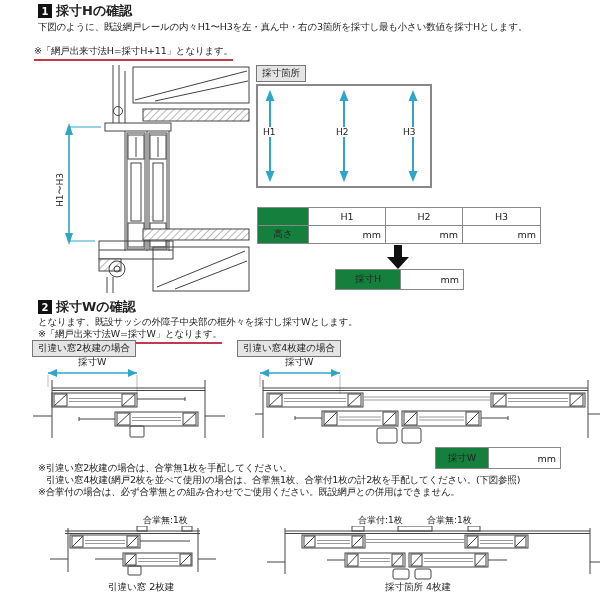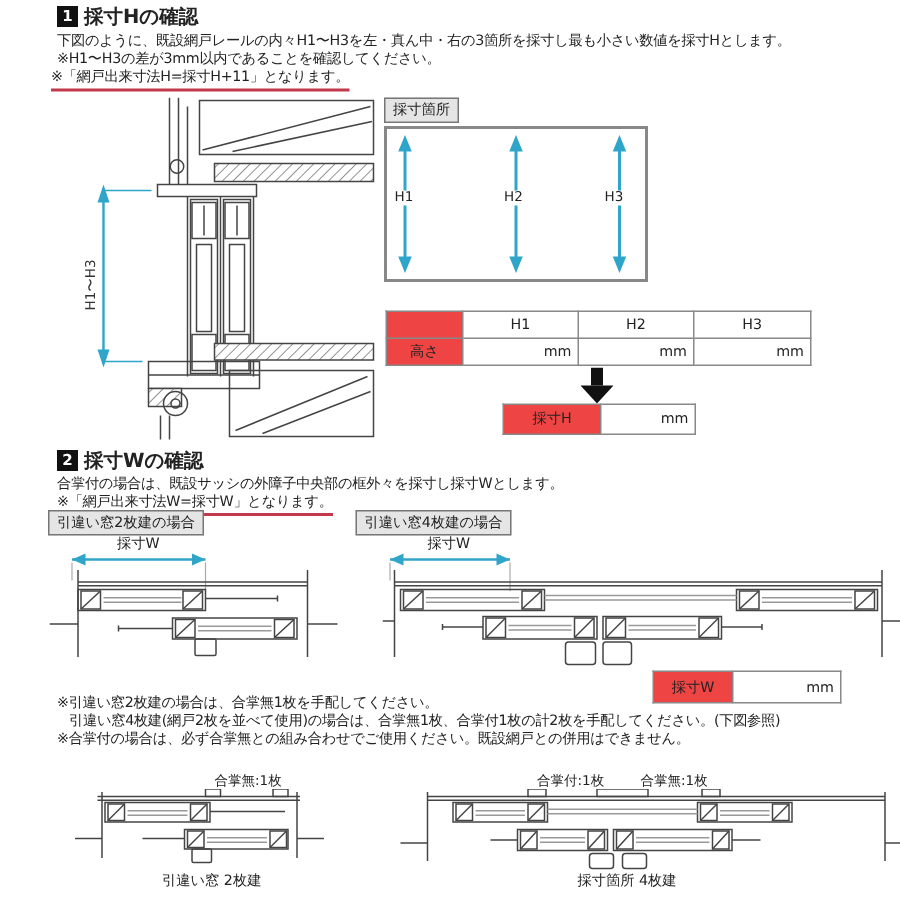--- a/index.html
+++ b/index.html
@@ -8,41 +8,40 @@
   .abs{position:absolute;}
   .sec-head{display:flex;align-items:center;gap:4px;font-weight:bold;font-size:13px;white-space:nowrap;}
   .sec-num{width:14px;height:14px;background:#111;color:#fff;font-size:10px;font-weight:bold;
            display:flex;align-items:center;justify-content:center;flex:0 0 auto;}
   .body-line{font-size:9.5px;white-space:nowrap;letter-spacing:-0.2px;}
   .red-underline{display:inline-block;border-bottom:2px solid #c2394b;padding-bottom:1px;}
   .frame-label{display:inline-block;border:1px solid #777;background:#e5e5e5;font-size:9.5px;
                padding:1px 5px;white-space:nowrap;}
   table{border-collapse:collapse;table-layout:fixed;}
   td{border:1px solid #888;font-size:9.5px;height:15px;overflow:hidden;white-space:nowrap;}
-  .gray{background:#ef4444;text-align:center;}
+  .gray{background:#15803d;text-align:center;}
   .unit{text-align:right;padding-right:4px;}
   .blank{background:#fff;}
   .spot-rect{border:2px solid #888;background:#fff;box-sizing:border-box;}
   .arrow-label{position:absolute;background:#fff;font-size:9px;padding:0 2px;line-height:10px;}
   .dim-label{font-size:9.5px;white-space:nowrap;}
   .tag{font-size:9px;white-space:nowrap;}
   .caption{font-size:9.5px;white-space:nowrap;}
   svg{display:block;}
 </style>
 </head>
 <body>
 
 <div class="page">
 
   <div class="abs sec-head" style="left:38px;top:2px;">
     <span class="sec-num">1</span>
     <span>採寸Hの確認</span>
   </div>
   <div class="abs body-line" style="left:38px;top:21px;">下図のように、既設網戸レールの内々H1〜H3を左・真ん中・右の3箇所を採寸し最も小さい数値を採寸Hとします。</div>
-  <div class="abs body-line" style="left:38px;top:33px;">※H1〜H3の差が3mm以内であることを確認してください。</div>
   <div class="abs body-line" style="left:34px;top:45px;"><span class="red-underline">※「網戸出来寸法H=採寸H+11」となります。</span></div>
 
   <svg class="abs" style="left:55px;top:65px;" width="200" height="230" viewBox="0 0 200 230">
     <defs>
       <pattern id="hatchA" width="5" height="5" patternUnits="userSpaceOnUse" patternTransform="rotate(45)">
         <rect width="5" height="5" fill="#fff"></rect>
         <line x1="0" y1="0" x2="0" y2="5" stroke="#888" stroke-width="1.2"></line>
       </pattern>
     </defs>
     <g stroke="#444" fill="none" stroke-width="1">
@@ -156,21 +155,21 @@
       <td class="gray" style="height:17px">採寸H</td>
       <td class="unit blank">mm</td>
     </tr>
   </tbody>
     </table>
 
   <div class="abs sec-head" style="left:38px;top:298px;">
     <span class="sec-num">2</span>
     <span>採寸Wの確認</span>
   </div>
-  <div class="abs body-line" style="left:38px;top:316px;">合掌付の場合は、既設サッシの外障子中央部の框外々を採寸し採寸Wとします。</div>
+  <div class="abs body-line" style="left:38px;top:316px;">となります、既設サッシの外障子中央部の框外々を採寸し採寸Wとします。</div>
   <div class="abs body-line" style="left:38px;top:328px;"><span class="red-underline">※「網戸出来寸法W=採寸W」となります。</span></div>
 
   <div class="abs frame-label" style="left:32px;top:340px;">引違い窓2枚建の場合</div>
   <div class="abs frame-label" style="left:237px;top:340px;">引違い窓4枚建の場合</div>
 
   <div class="abs dim-label" style="left:78px;top:356px;">採寸W</div>
   <div class="abs dim-label" style="left:285px;top:356px;">採寸W</div>
 
   <svg class="abs" style="left:33px;top:368px;" width="195" height="82" viewBox="0 0 195 82">
     <g stroke="#2fa5c9" stroke-width="1.6" fill="none">

